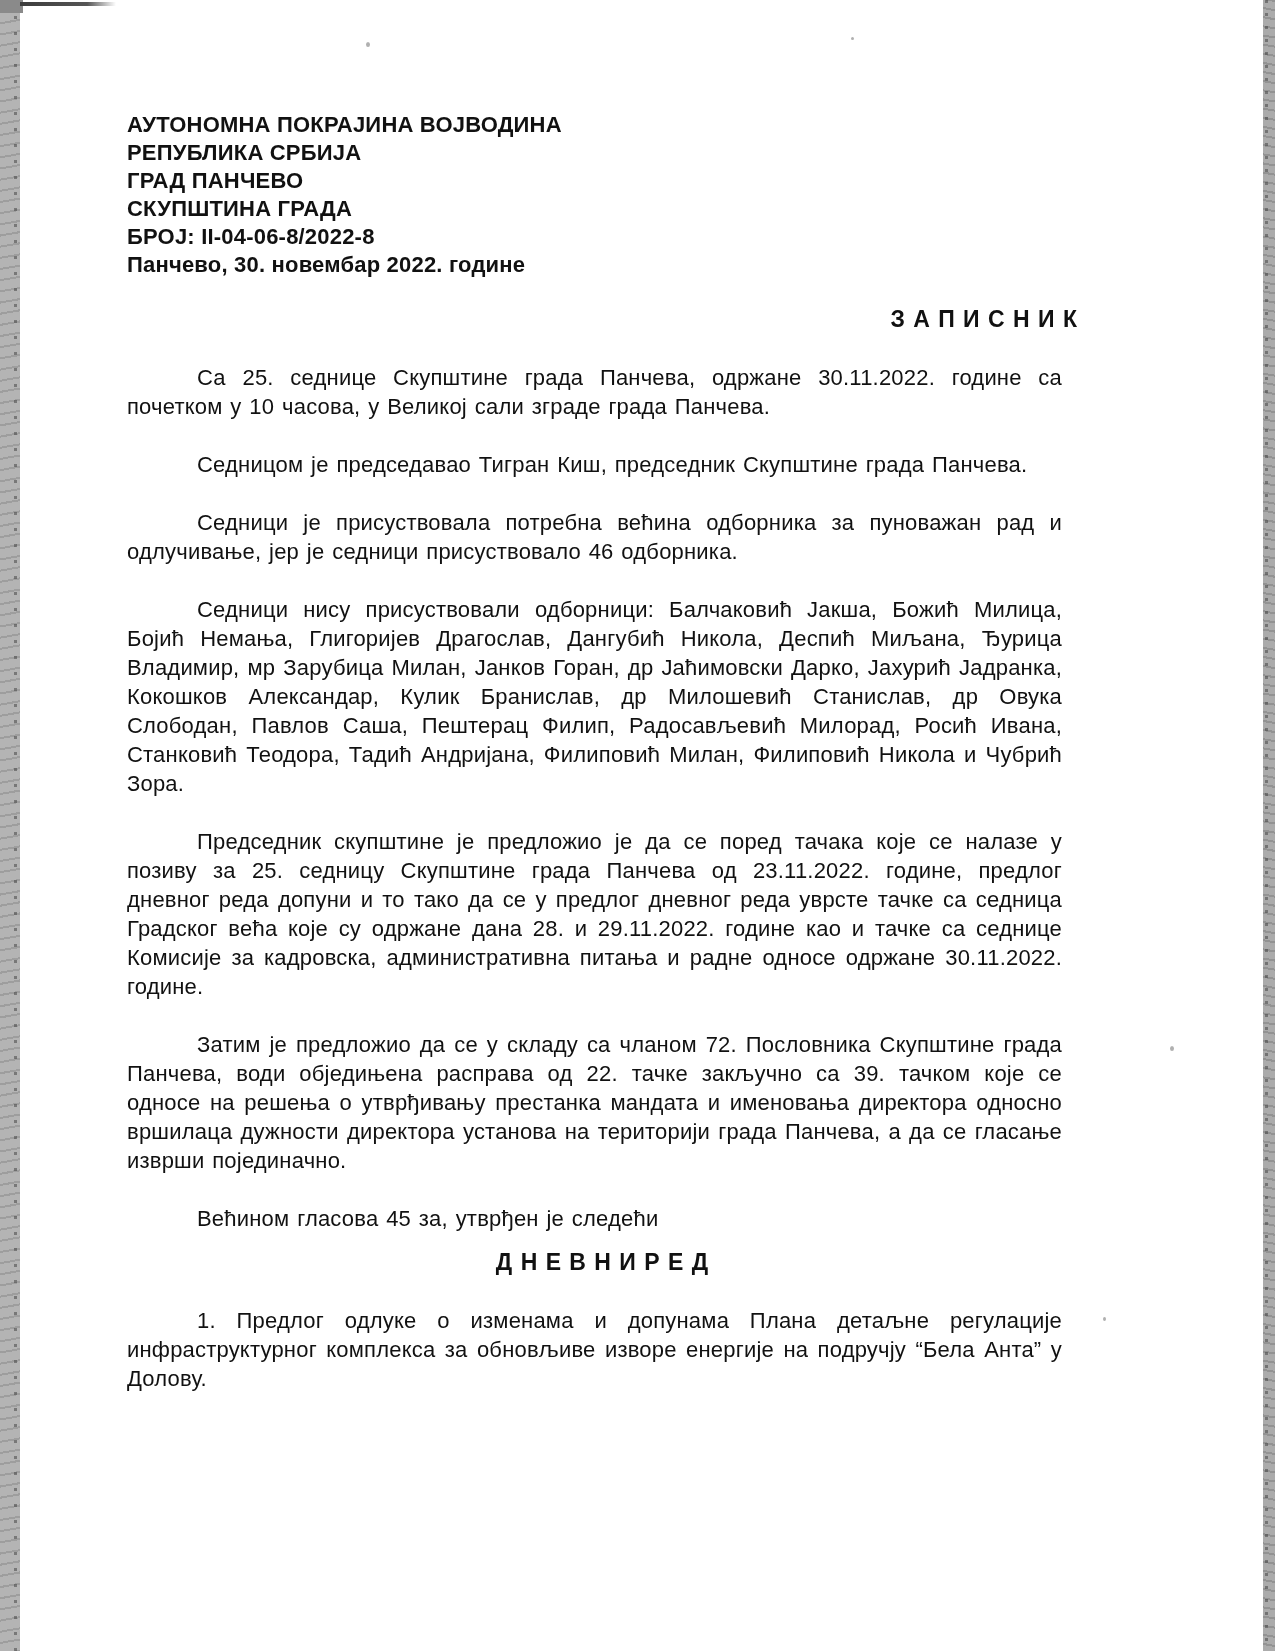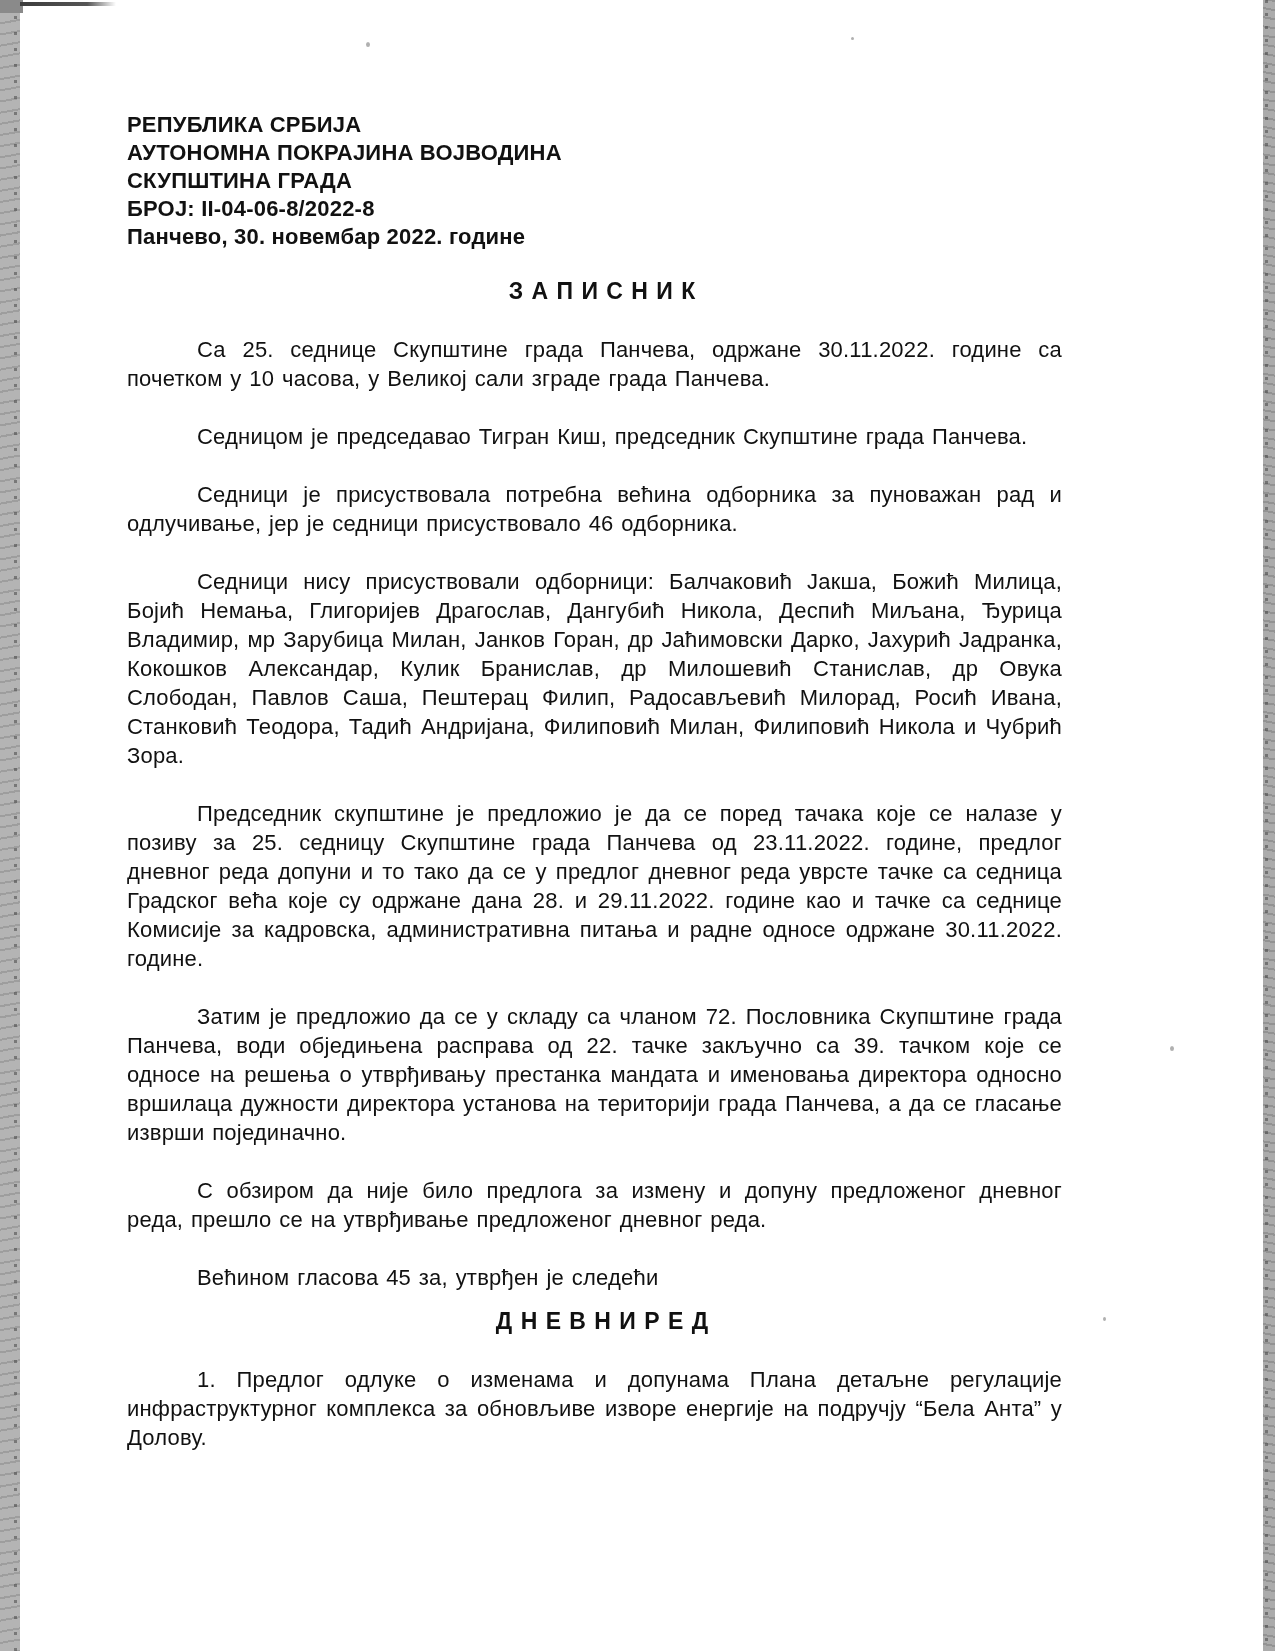--- a/index.html
+++ b/index.html
@@ -41,21 +41,21 @@
   .speck.s4 { left: 1103px; top: 1317px; width: 3px; height: 4px; }
 
   
   .content {
     position: absolute; left: 127px; top: 111px; width: 951px;
   }
   .doc-header { font-weight: bold; font-size: 22px; line-height: 28px; letter-spacing: 0.2px; }
   .doc-title {
     margin-top: 26px;
     font-weight: bold; font-size: 23px; line-height: 29px;
-    text-align: center; letter-spacing: 1px;
+    text-align: right; letter-spacing: 1px;
   }
   .par {
     margin: 29px 16px 0 0;
     font-size: 22px; line-height: 29px;
     text-align: justify; text-indent: 70px;
     letter-spacing: 0.2px; word-spacing: 1.5px;
   }
   .par.bold { font-weight: bold; }
   .par.no-gap { margin-top: 0; }
   .agenda-heading {
@@ -74,36 +74,36 @@
   <div class="scan-corner"></div>
   <div class="scan-topline"></div>
   <div class="speck s1"></div>
   <div class="speck s2"></div>
   <div class="speck s3"></div>
   <div class="speck s4"></div>
 
   <div class="content">
 
     <div class="doc-header">
+      <div>АУТОНОМНА ПОКРАЈИНА ВОЈВОДИНА</div>
       <div>РЕПУБЛИКА СРБИЈА</div>
-      <div>АУТОНОМНА ПОКРАЈИНА ВОЈВОДИНА</div>
+      <div>ГРАД ПАНЧЕВО</div>
       <div>СКУПШТИНА ГРАДА</div>
       <div>БРОЈ:  II-04-06-8/2022-8</div>
       <div>Панчево, 30. новембар 2022. године</div>
     </div>
 
     <div class="doc-title">З А П И С Н И К</div>
 
     <p class="par">Са 25. седнице Скупштине града Панчева, одржане 30.11.2022. године са почетком у 10 часова, у Великој сали зграде града Панчева.</p>
     <p class="par">Седницом је председавао Тигран Киш, председник Скупштине града Панчева.</p>
     <p class="par">Седници је присуствовала потребна већина одборника за пуноважан рад и одлучивање, јер је седници присуствовало 46 одборника.</p>
     <p class="par">Седници нису присуствовали одборници: Балчаковић Јакша, Божић Милица, Бојић Немања, Глигоријев Драгослав, Дангубић Никола, Деспић Миљана, Ђурица Владимир, мр Зарубица Милан, Јанков Горан, др Јаћимовски Дарко, Јахурић Јадранка, Кокошков Александар, Кулик Бранислав, др Милошевић Станислав, др Овука Слободан, Павлов Саша, Пештерац Филип, Радосављевић Милорад, Росић Ивана, Станковић Теодора, Тадић Андријана, Филиповић Милан, Филиповић Никола и Чубрић Зора.</p>
     <p class="par">Председник скупштине је предложио је да се поред тачака које се налазе у позиву за 25. седницу Скупштине града Панчева од 23.11.2022. године, предлог дневног реда допуни и то тако да се у предлог дневног реда уврсте тачке са седница Градског већа које су одржане дана 28. и 29.11.2022. године као и тачке са седнице Комисије за кадровска, административна питања и радне односе одржане 30.11.2022. године.</p>
     <p class="par">Затим је предложио да се у складу са чланом 72. Пословника Скупштине града Панчева, води обједињена расправа од 22. тачке закључно са 39. тачком које се односе на решења о утврђивању престанка мандата и именовања директора односно вршилаца дужности директора установа на територији града Панчева, а да се гласање изврши појединачно.</p>
-    <p class="par">С обзиром да није било предлога за измену и допуну предложеног дневног реда, прешло се на утврђивање предложеног дневног реда.</p>
     <p class="par">Већином гласова 45 за, утврђен је следећи</p>
 
     <div class="agenda-heading">Д Н Е В Н И   Р Е Д</div>
 
     <p class="par">1. Предлог одлуке о изменама и допунама Плана детаљне регулације инфраструктурног комплекса за обновљиве изворе енергије на подручју “Бела Анта” у Долову.</p>
 
   </div>
 </div>
 
 </body></html>

